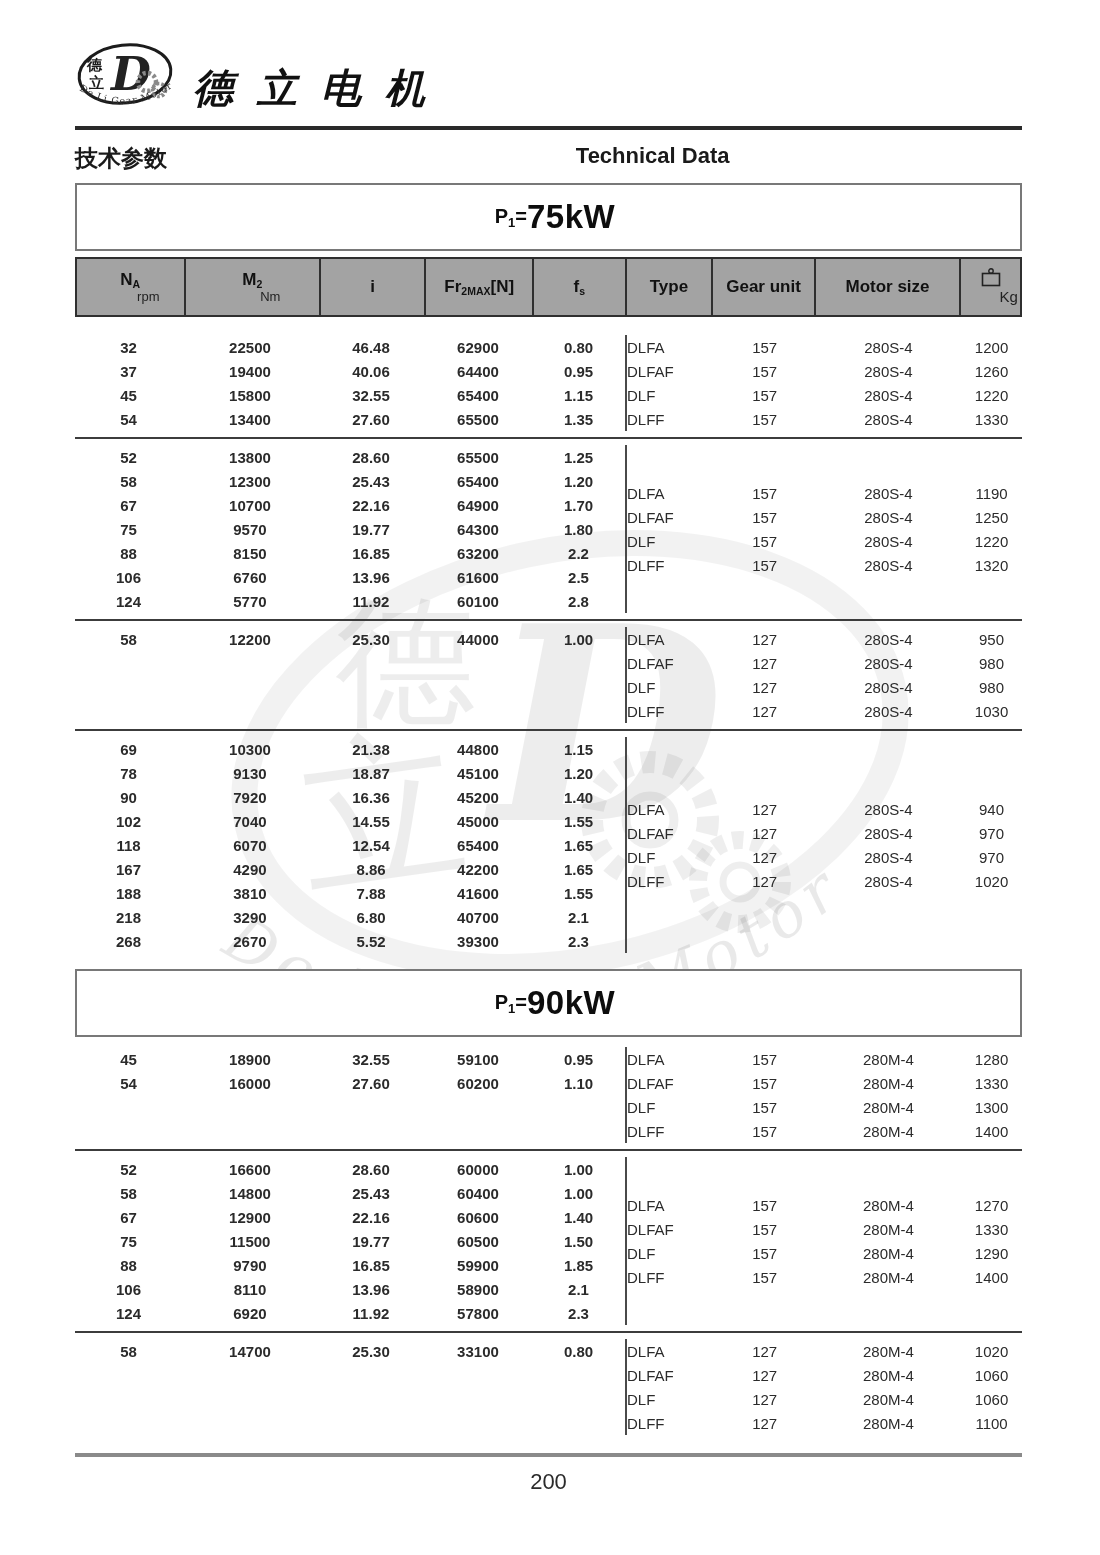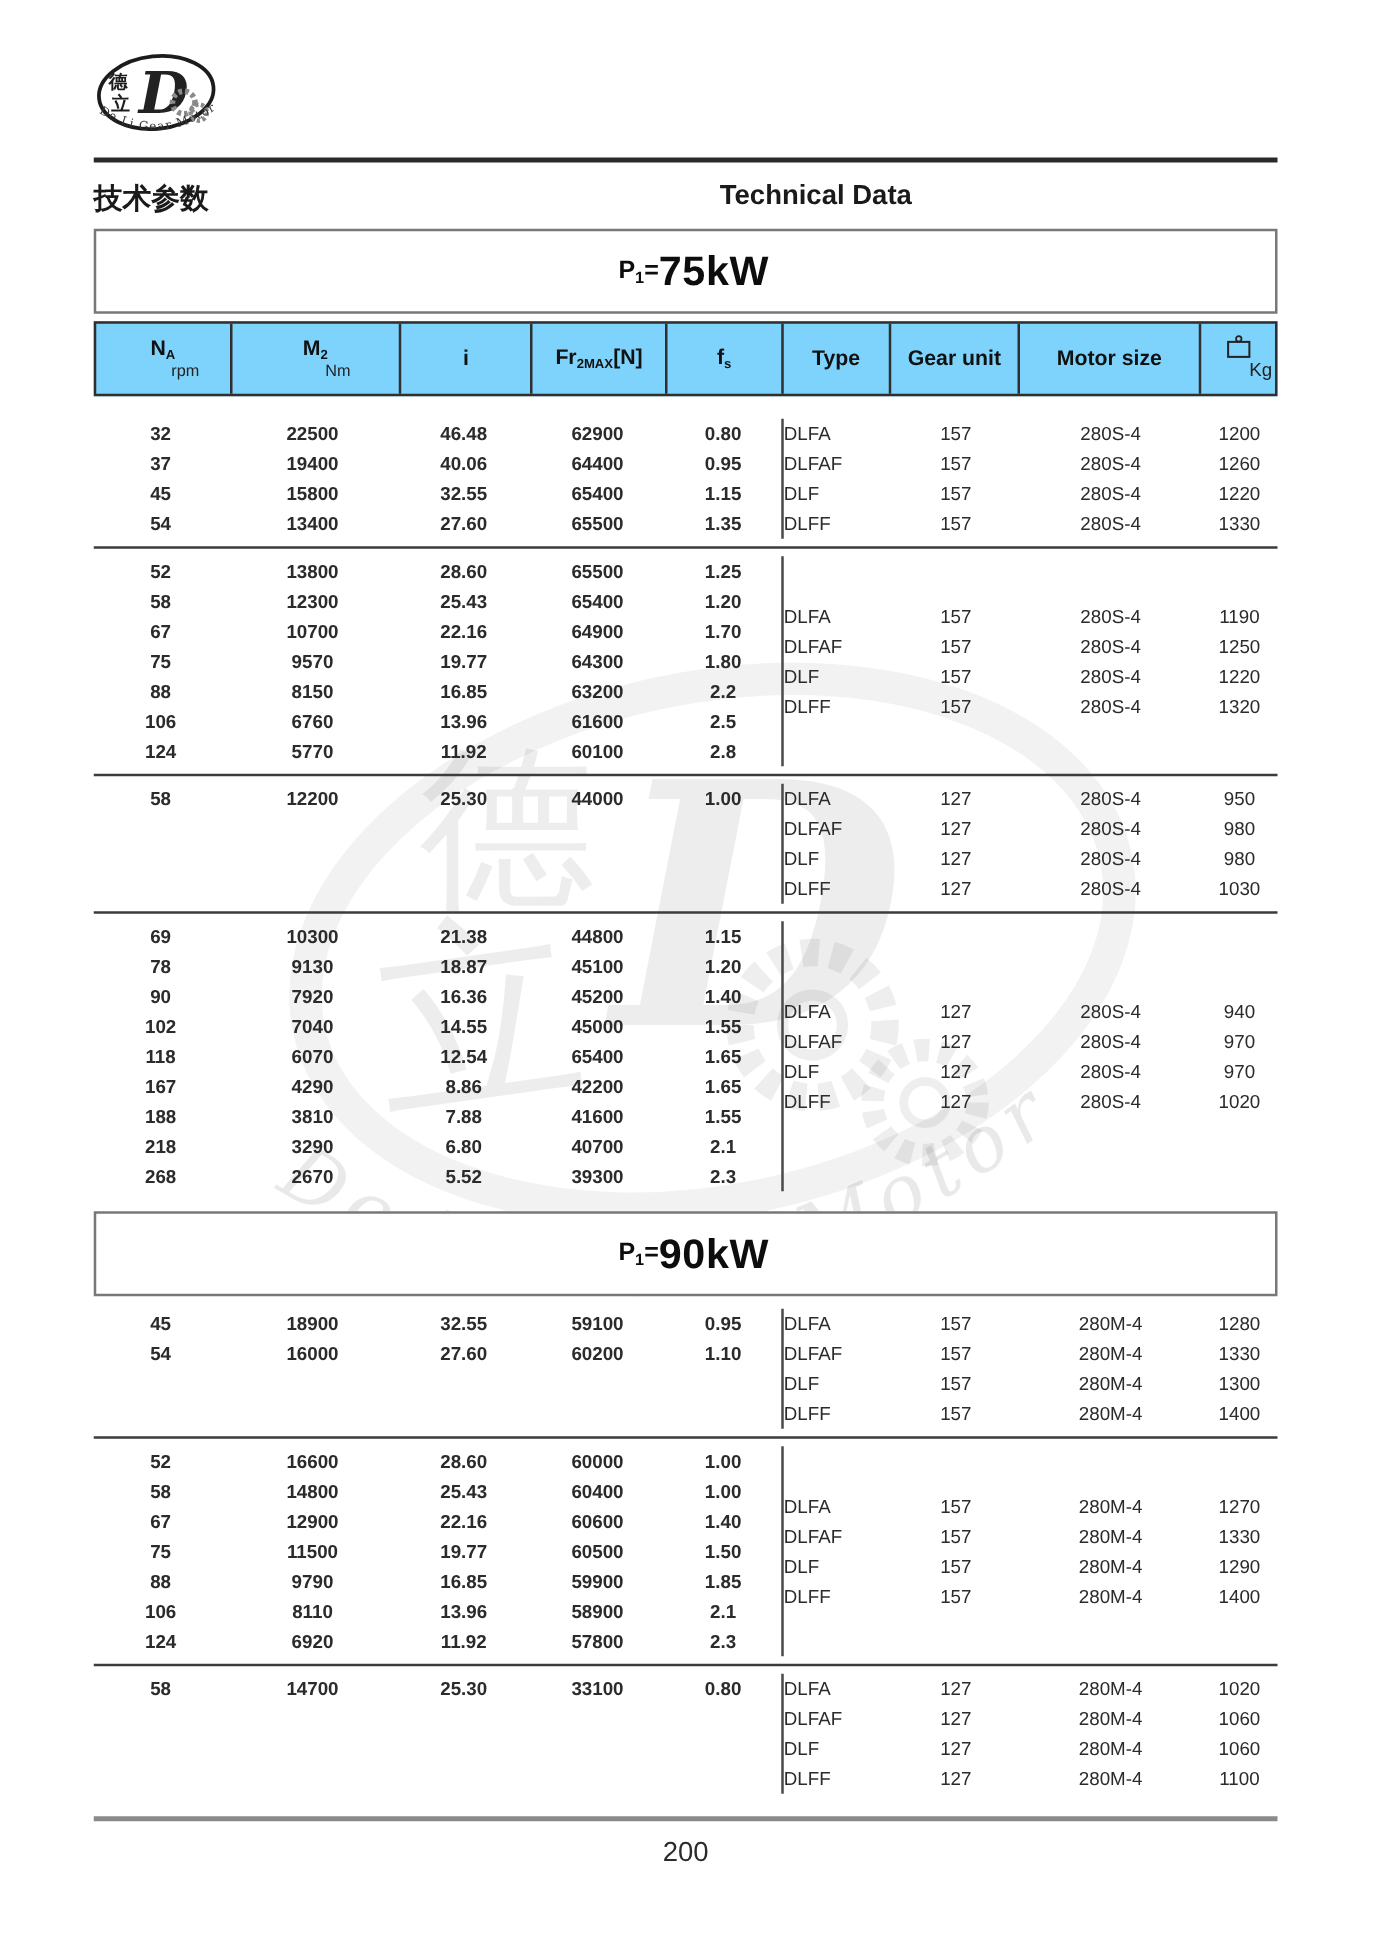--- a/index.html
+++ b/index.html
@@ -27,21 +27,21 @@
   .power-box { margin-top:10px; border:2px solid #787878; height:68px;
                display:flex; align-items:center; justify-content:center; background:#fff;
                position:relative; z-index:2;padding-left:13px; }
   .power-box .p { font-size:20px; font-weight:bold; color:#0d0d0d; }
   .power-box .psub { font-size:13px; font-weight:bold; vertical-align:-4px; }
   .power-box .pval { font-size:33px; font-weight:bold; color:#0d0d0d; letter-spacing:0.5px; }
 
   
   .colheader { margin-top:6px; height:60px; border:2px solid #2f2f2f;
                display:grid; grid-template-columns:11.3% 14.36% 11.19% 11.4% 9.82% 9.19% 10.88% 15.42% 6.44%;
-               position:relative; z-index:2; background:#7dd3fc; }
+               position:relative; z-index:2; background:#a3a3a3; }
   .colheader .hcell { border-left:2px solid #2f2f2f; display:flex; flex-direction:column;
                       align-items:center; justify-content:center; line-height:1.15; }
   .colheader .hcell:first-child { border-left:none; }
   .hsym { font-size:17px; font-weight:bold; color:#111; }
   .hsub { font-size:10.5px; font-weight:bold; vertical-align:-3px; }
   .hunit { font-size:13px; color:#222;padding-left:36px; }
   .kg-icon { display:block; margin:0 auto 1px auto; }
 
   
   .blocks { position:relative; z-index:1; }
@@ -94,20 +94,21 @@
         <text x="36" y="50" font-family="DejaVu Serif, serif" font-style="italic" font-weight="bold" font-size="46" fill="#222">D</text>
         <g>
           <circle cx="72" cy="42" r="9" fill="none" stroke="#8a8a8a" stroke-width="4.5" stroke-dasharray="3 2.4"></circle>
           <circle cx="84" cy="50" r="6.5" fill="none" stroke="#8a8a8a" stroke-width="3.6" stroke-dasharray="2.6 2"></circle>
         </g>
         <path id="logo-arc" d="M 4,50 Q 50,80 100,46" fill="none" stroke="none"></path>
         <text font-family="DejaVu Serif, serif" font-size="9.5" fill="#333" letter-spacing="1">
           <textPath href="#logo-arc">De Li Gear Motor</textPath>
         </text>
       </svg>
+      <div class="brand-name">德立电机</div>
     </div>
     <div class="top-rule"></div>
 
     <div class="titles">
       <span class="title-cn">技术参数</span>
       <span class="title-en">Technical Data</span>
     </div>
 
     <div class="power-box">
       <span class="p"><span>P</span><span class="psub">1</span><span>=</span></span>

